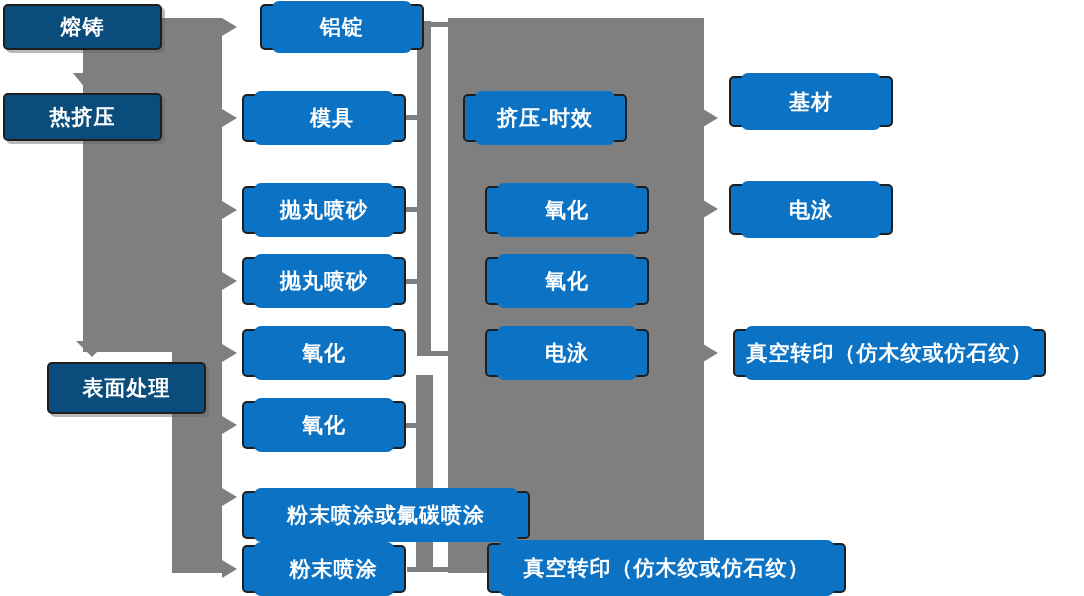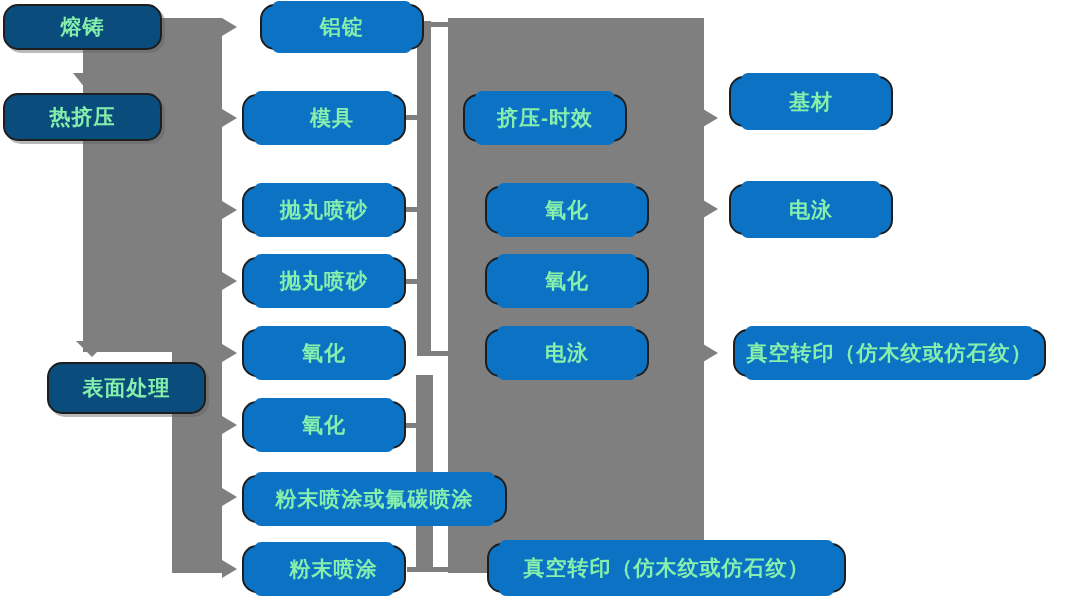--- a/index.html
+++ b/index.html
@@ -3,41 +3,41 @@
 <meta charset="utf-8">
 <style>
   html,body{margin:0;padding:0;background:#ffffff;}
   #canvas{
     position:relative;width:1084px;height:596px;background:#ffffff;
     font-family:"Liberation Sans","DejaVu Sans",sans-serif;overflow:hidden;
   }
   
   .node{
     position:absolute;display:flex;align-items:center;justify-content:center;
-    color:#86efac;font-size:21px;font-weight:700;letter-spacing:1px;
-    border:2px solid #1e1e1e;border-radius:15px;box-sizing:border-box;
+    color:#ffffff;font-size:21px;font-weight:700;letter-spacing:1px;
+    border:2px solid #1e1e1e;border-radius:5px;box-sizing:border-box;
     z-index:3;text-align:center;white-space:nowrap;
   }
   .light{background:#0b72c4;}
   .light::before{ 
     content:"";position:absolute;left:10px;right:10px;top:-5px;bottom:-5px;
     background:#0b72c4;border-radius:7px;z-index:-1;
   }
   .dark{background:#0a4d7c;box-shadow:3px 3px 0 rgba(100,100,100,0.45);}
   
   .n-rongzhu{left:3px;top:4px;width:159px;height:46px;}
   .n-rejiya{left:3px;top:93px;width:159px;height:48px;}
   .n-biaomian{left:3px;top:362px;width:159px;height:52px;margin-left:44px;}
   .n-luding{left:260px;top:4px;width:164px;height:46px;}
   .n-muju{left:242px;top:94px;width:164px;height:48px;padding-left:16px;}
   .n-paowan1{left:242px;top:186px;width:164px;height:48px;}
   .n-paowan2{left:242px;top:257px;width:164px;height:48px;}
   .n-yanghua1{left:242px;top:329px;width:164px;height:48px;}
   .n-yanghua2{left:242px;top:401px;width:164px;height:48px;}
-  .n-fenmofutan{left:242px;top:475px;width:265px;height:48px;}
+  .n-fenmofutan{left:242px;top:491px;width:288px;height:48px;}
   .n-fenmo{left:242px;top:545px;width:164px;height:48px;padding-left:19px;}
   .n-lubang{left:485px;top:4px;width:164px;height:46px;}
   .n-jiya{left:463px;top:94px;width:164px;height:48px;}
   .n-yanghua3{left:485px;top:186px;width:164px;height:48px;}
   .n-yanghua4{left:485px;top:257px;width:164px;height:48px;}
   .n-dianyong1{left:485px;top:329px;width:164px;height:48px;}
   .n-zhenkong1{left:487px;top:543px;width:359px;height:50px;}
   .n-jicai{left:729px;top:76px;width:164px;height:51px;}
   .n-dianyong2{left:729px;top:184px;width:164px;height:51px;}
   .n-zhenkong2{left:733px;top:329px;width:313px;height:48px;}

